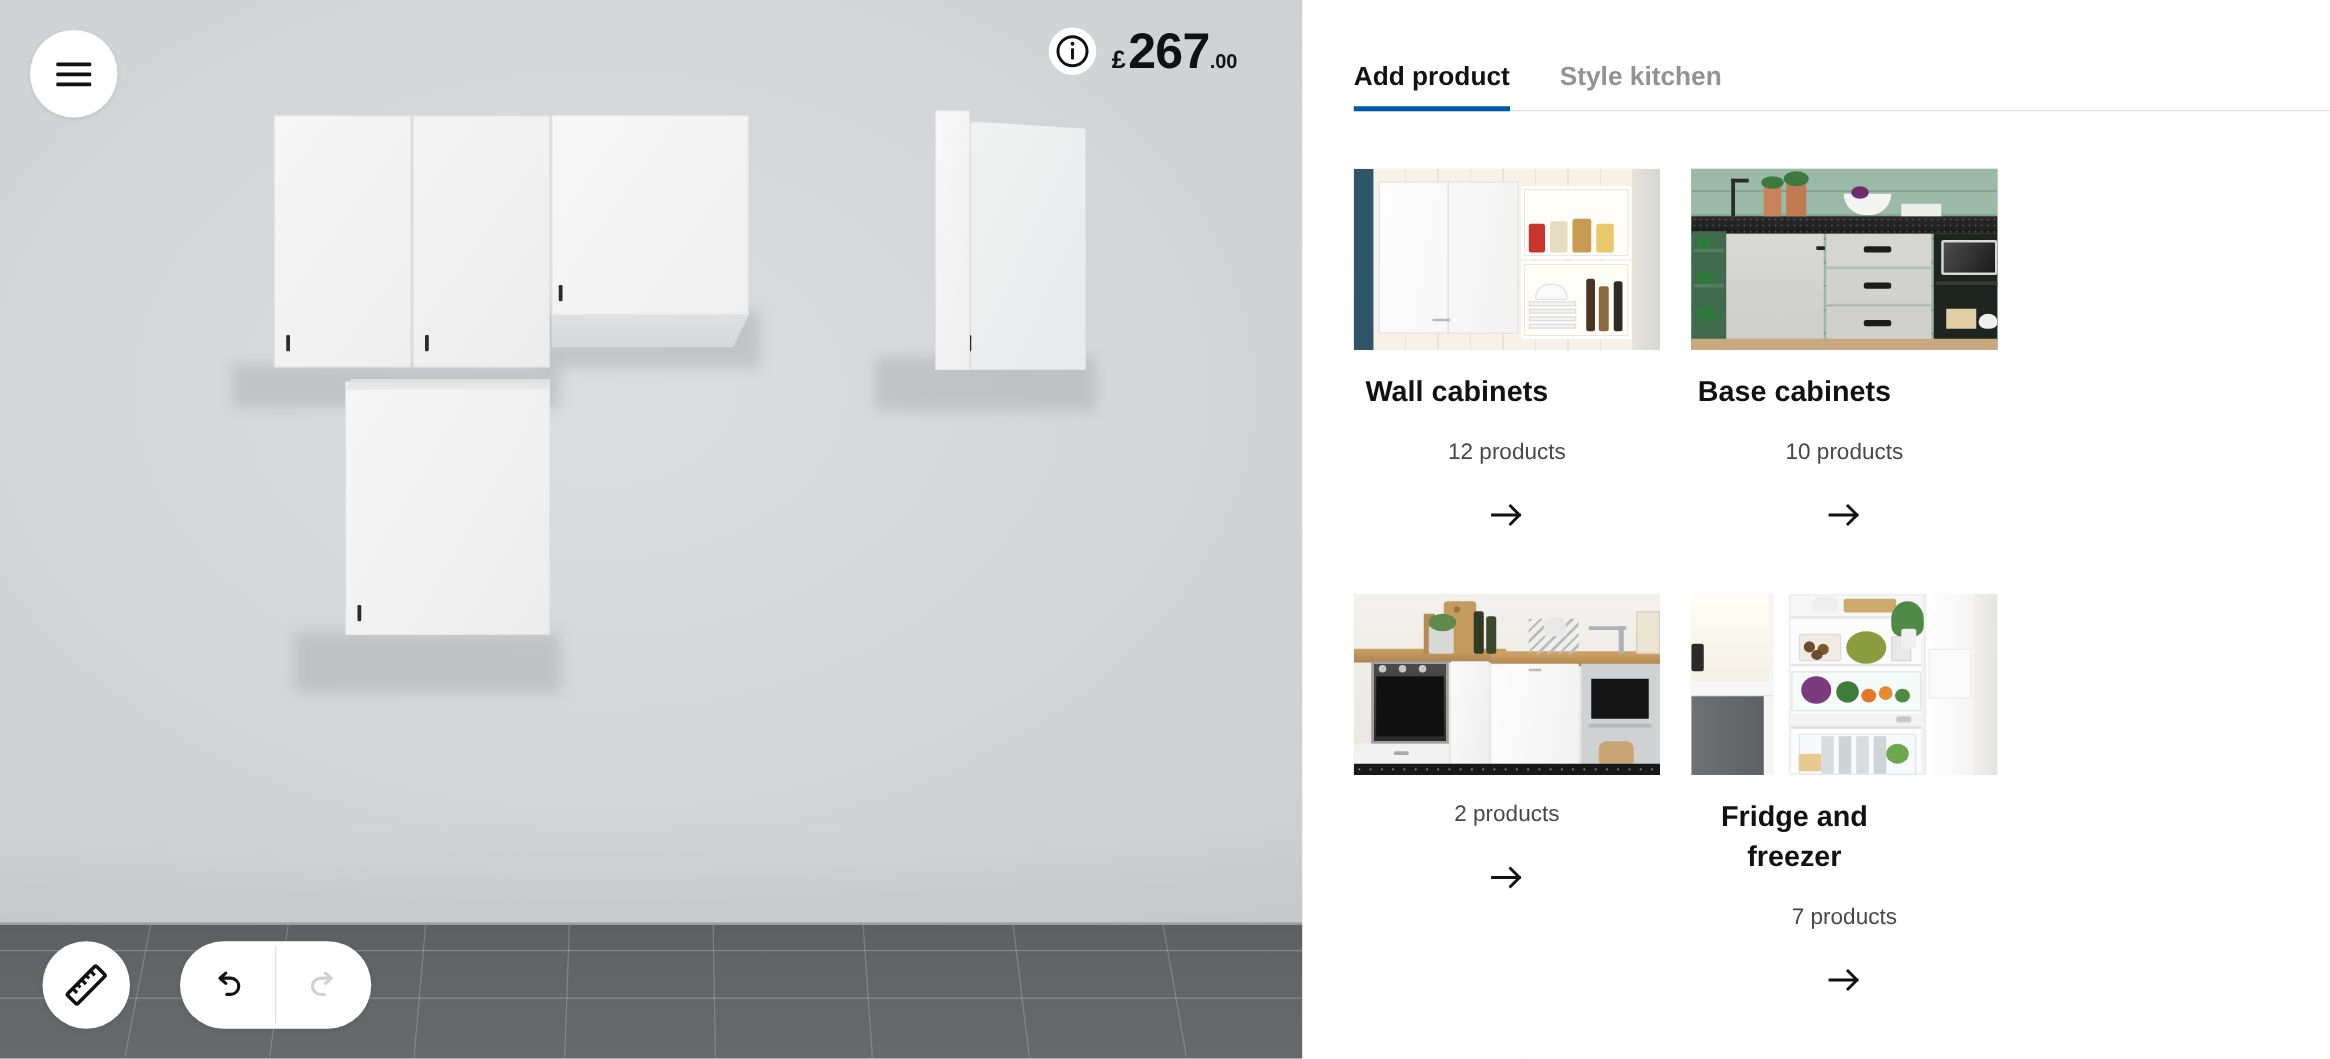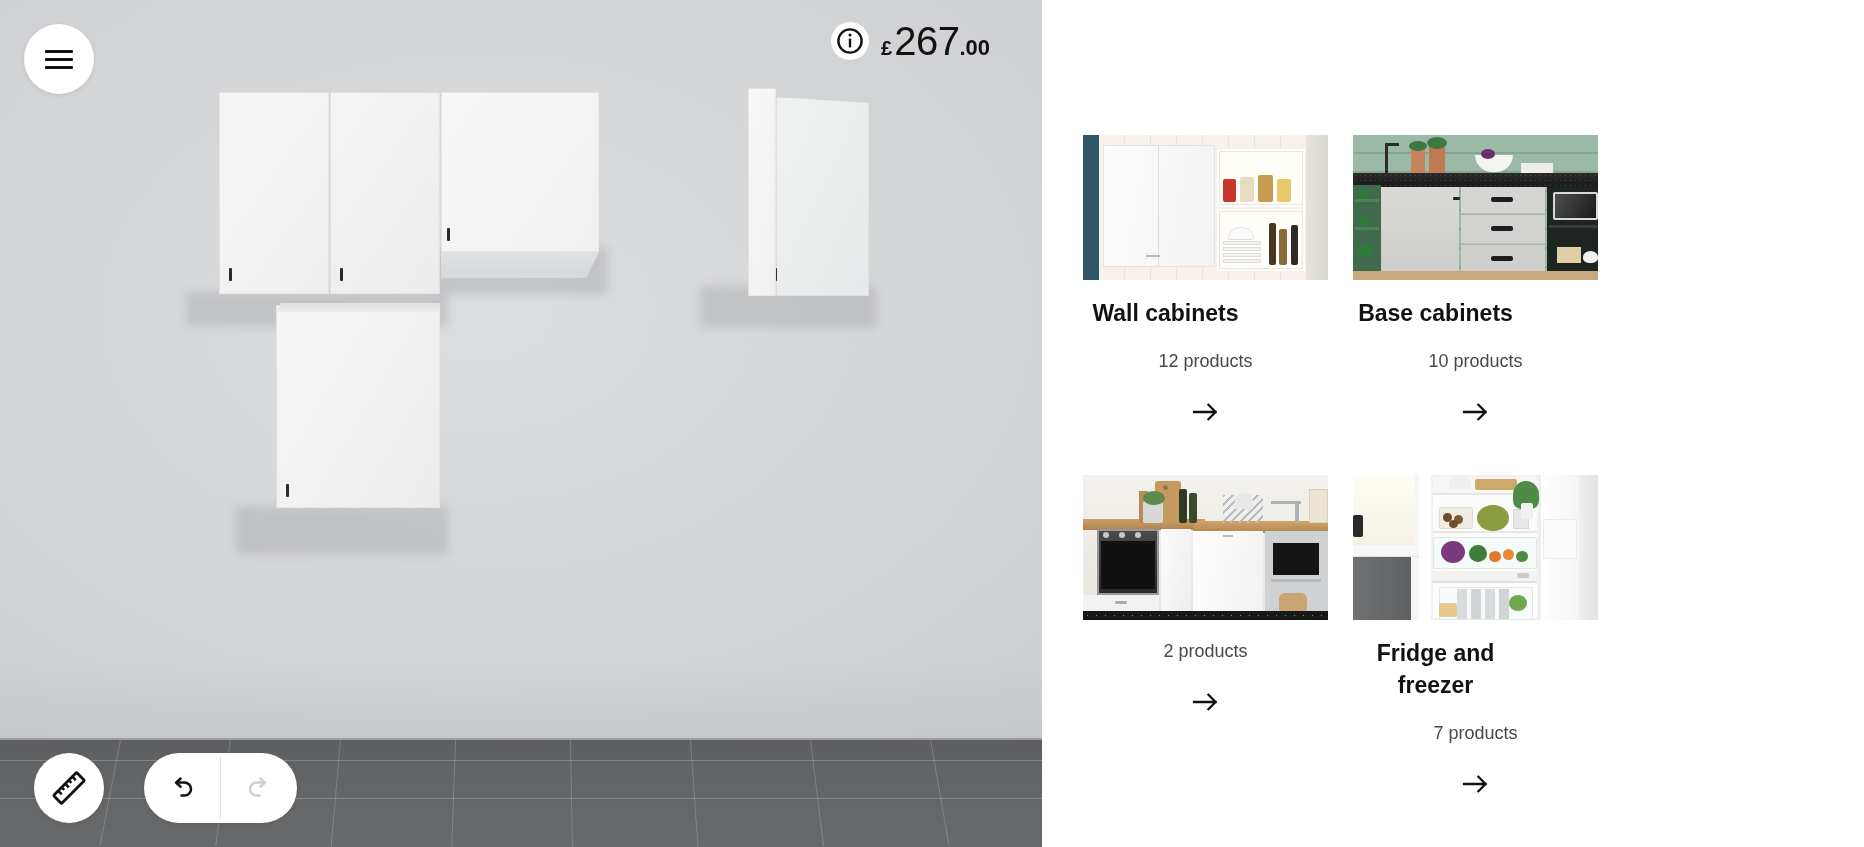--- a/index.html
+++ b/index.html
@@ -123,22 +123,22 @@
     flex: 0 0 auto;
   }
   .price {
     display: flex;
     align-items: baseline;
     color: #111111;
     margin-right: 22px;
     white-space: nowrap;
   }
   .price .cur { font-size: 20px; font-weight: 700; line-height:1; margin-right:2px; }
-  .price .main { font-size: 40px; font-weight: 400; line-height:1; letter-spacing:-0.5px; }
-  .price .dec { font-size: 22px; font-weight: 700; line-height:1; }
+  .price .main { font-size: 40px; font-weight: 700; line-height:1; letter-spacing:-0.5px; }
+  .price .dec { font-size: 16px; font-weight: 700; line-height:1; }
 
   .finalise {
     height: 76px;
     min-width: 180px;
     padding: 0 30px 0 34px;
     border: none;
     border-radius: 38px;
     background: #0058a3;
     color: #ffffff;
     font-size: 19px;
@@ -388,20 +388,24 @@
             <path d="M15.8 7.6H10a5.2 5.2 0 0 0 0 10.4h2.4" fill="none" stroke="#d0d0d0" stroke-width="2" stroke-linecap="round"></path>
             <path d="M13.1 4.4l3.7 3.3-3.7 3.3" fill="none" stroke="#d0d0d0" stroke-width="2" stroke-linecap="round" stroke-linejoin="round"></path>
           </svg>
         </button>
       </div>
     </div>
   </div>
 
   <div class="panel">
 
+    <div class="tabs">
+      <button class="tab active">Add product</button>
+      <button class="tab">Style kitchen</button>
+    </div>
 
     <div class="cards">
 
       <div class="card">
         <div class="thumb t-wall">
           <div class="tp" style="left:0;top:0;width:16px;height:145px;background:#2e5668;"></div>
           <div class="tp" style="left:16px;top:0;width:229px;height:145px;background:repeating-linear-gradient(to right,#f6f2ea 0 25px,#e8e3d9 25px 26px),repeating-linear-gradient(to bottom,#f6f2ea 0 25px,#e8e3d9 25px 26px);"></div>
           <div class="tp" style="left:20px;top:10px;width:112px;height:122px;background:linear-gradient(100deg,#fdfdfd,#f2f2f2);border:1px solid #e3e3e3;"></div>
           <div class="tp" style="left:75px;top:10px;width:1px;height:122px;background:#dcdcdc;"></div>
           <div class="tp" style="left:63px;top:120px;width:14px;height:2px;background:#b8b8b8;"></div>

